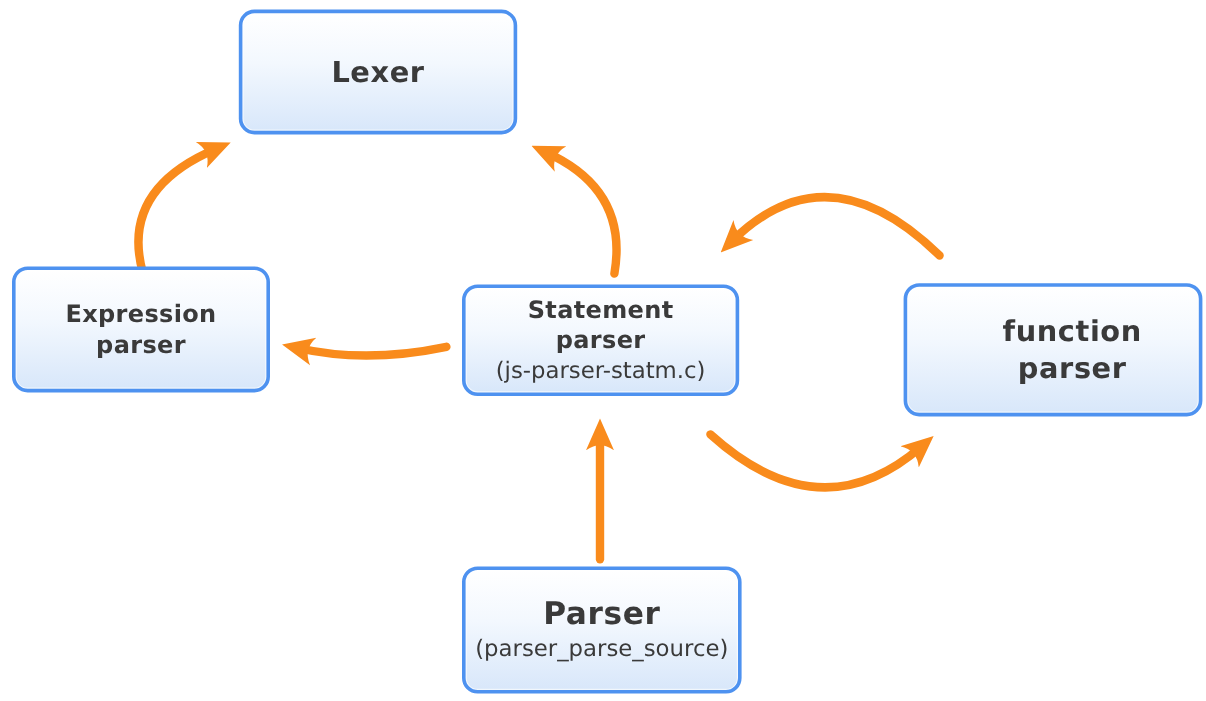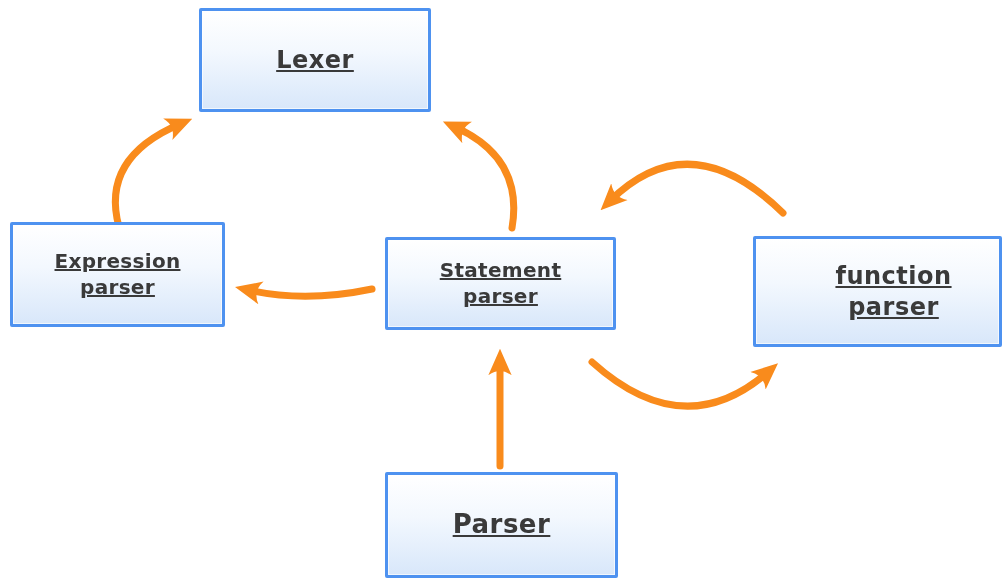--- a/index.html
+++ b/index.html
@@ -18,31 +18,30 @@
   .arrow-layer {
     position: absolute;
     left: 0; top: 0;
     width: 1005px; height: 584px;
     pointer-events: none;
   }
   .node {
     position: absolute;
     box-sizing: border-box;
     border: 3px solid #4E92F0;
-    border-radius: 2px;
+    border-radius: 13px;
     background: linear-gradient(180deg, #FFFFFF 0%, #F3F8FE 42%, #D8E7FA 100%);
     box-shadow: inset 0 0 0 1px rgba(255,255,255,0.65);
     display: flex;
     flex-direction: column;
     align-items: center;
     justify-content: center;
     text-align: center;
     color: #3A3A3A;
     line-height: 1.28;
-    text-decoration: underline;
   }
   .node-lexer      { left: 199px; top: 8px;   width: 232px; height: 104px; }
   .node-expression { left: 10px;  top: 222px; width: 215px; height: 105px; }
   .node-statement  { left: 385px; top: 237px; width: 231px; height: 93px; }
   .node-function   { left: 753px; top: 236px; width: 249px; height: 111px; padding-left: 32px; }
   .node-parser     { left: 385px; top: 472px; width: 233px; height: 106px; }
 
   .title-lg  { font-size: 24px; font-weight: 700; letter-spacing: 0.5px; }
   .title-md  { font-size: 20px; font-weight: 600; letter-spacing: 0.3px; }
   .title-xl  { font-size: 26px; font-weight: 700; letter-spacing: 0.5px; }
@@ -76,23 +75,25 @@
   </div>
 
   <div class="node node-expression">
     <div class="title-md">Expression</div>
     <div class="title-md">parser</div>
   </div>
 
   <div class="node node-statement">
     <div class="title-md">Statement</div>
     <div class="title-md">parser</div>
+    <div class="sub-md">(js-parser-statm.c)</div>
   </div>
 
   <div class="node node-function">
     <div class="title-lg">function parser</div>
   </div>
 
   <div class="node node-parser">
     <div class="title-xl">Parser</div>
+    <div class="sub-md">(parser_parse_source)</div>
   </div>
 
 </div>
 
 </body></html>

